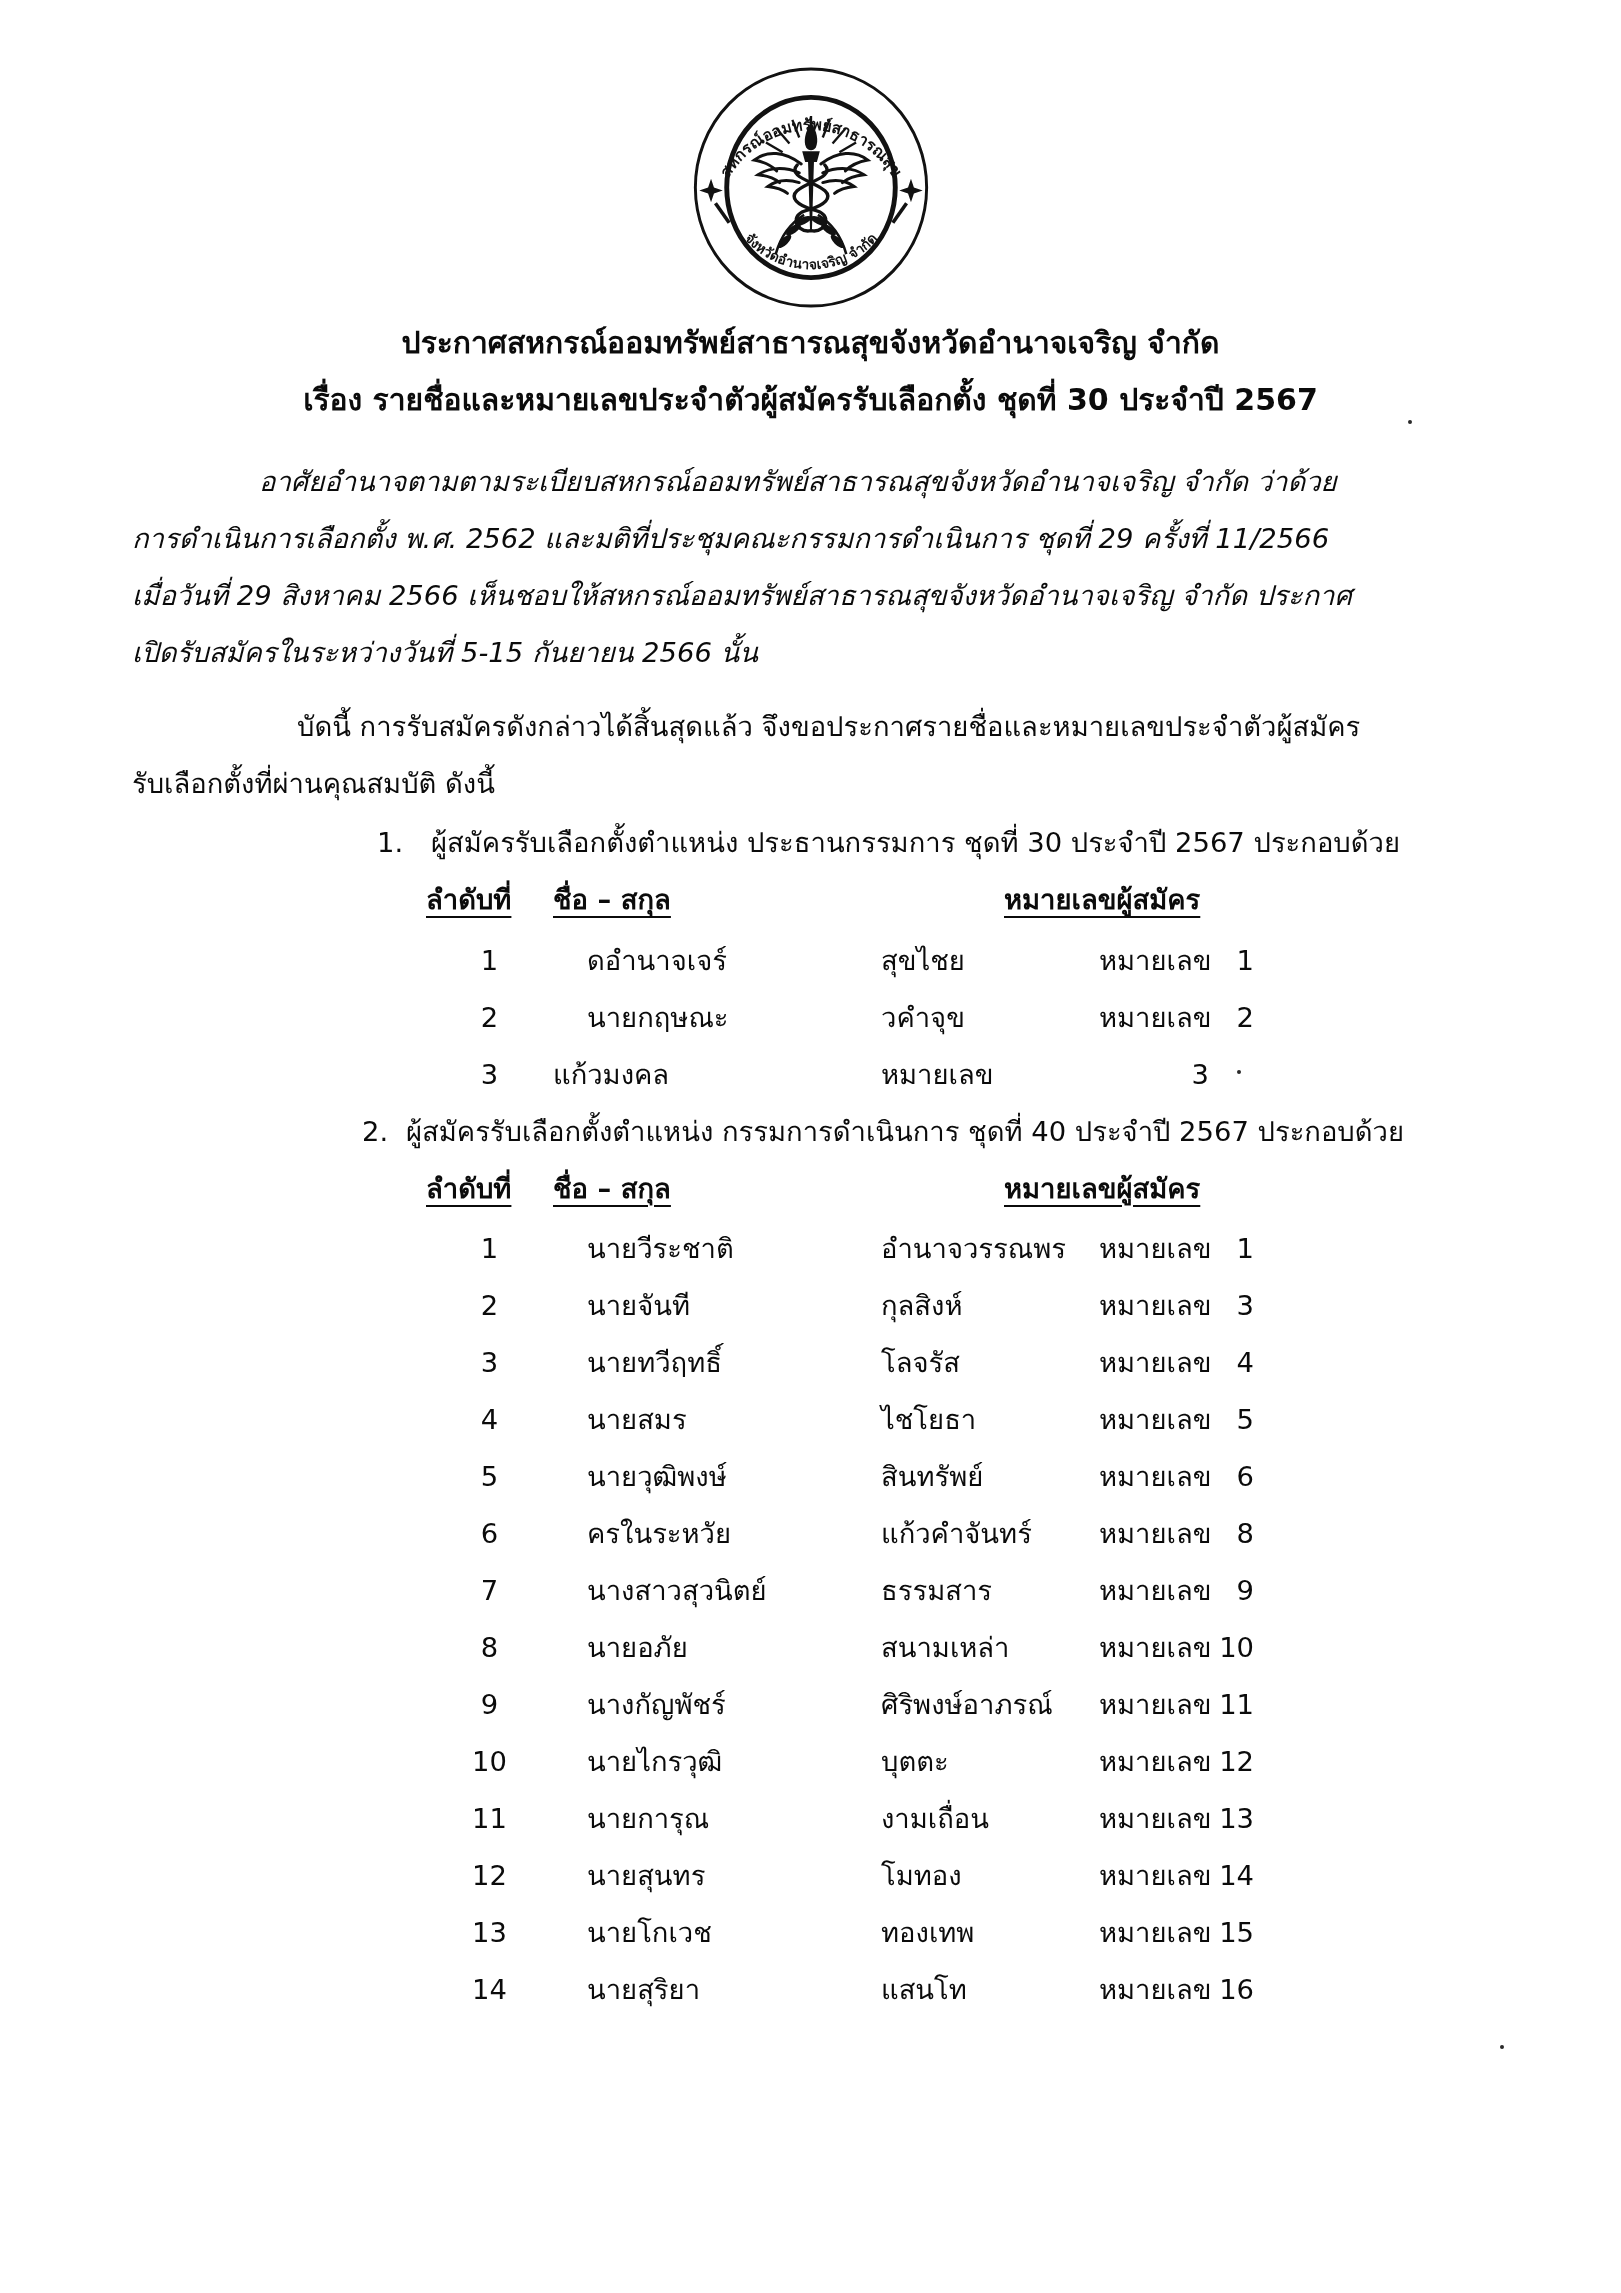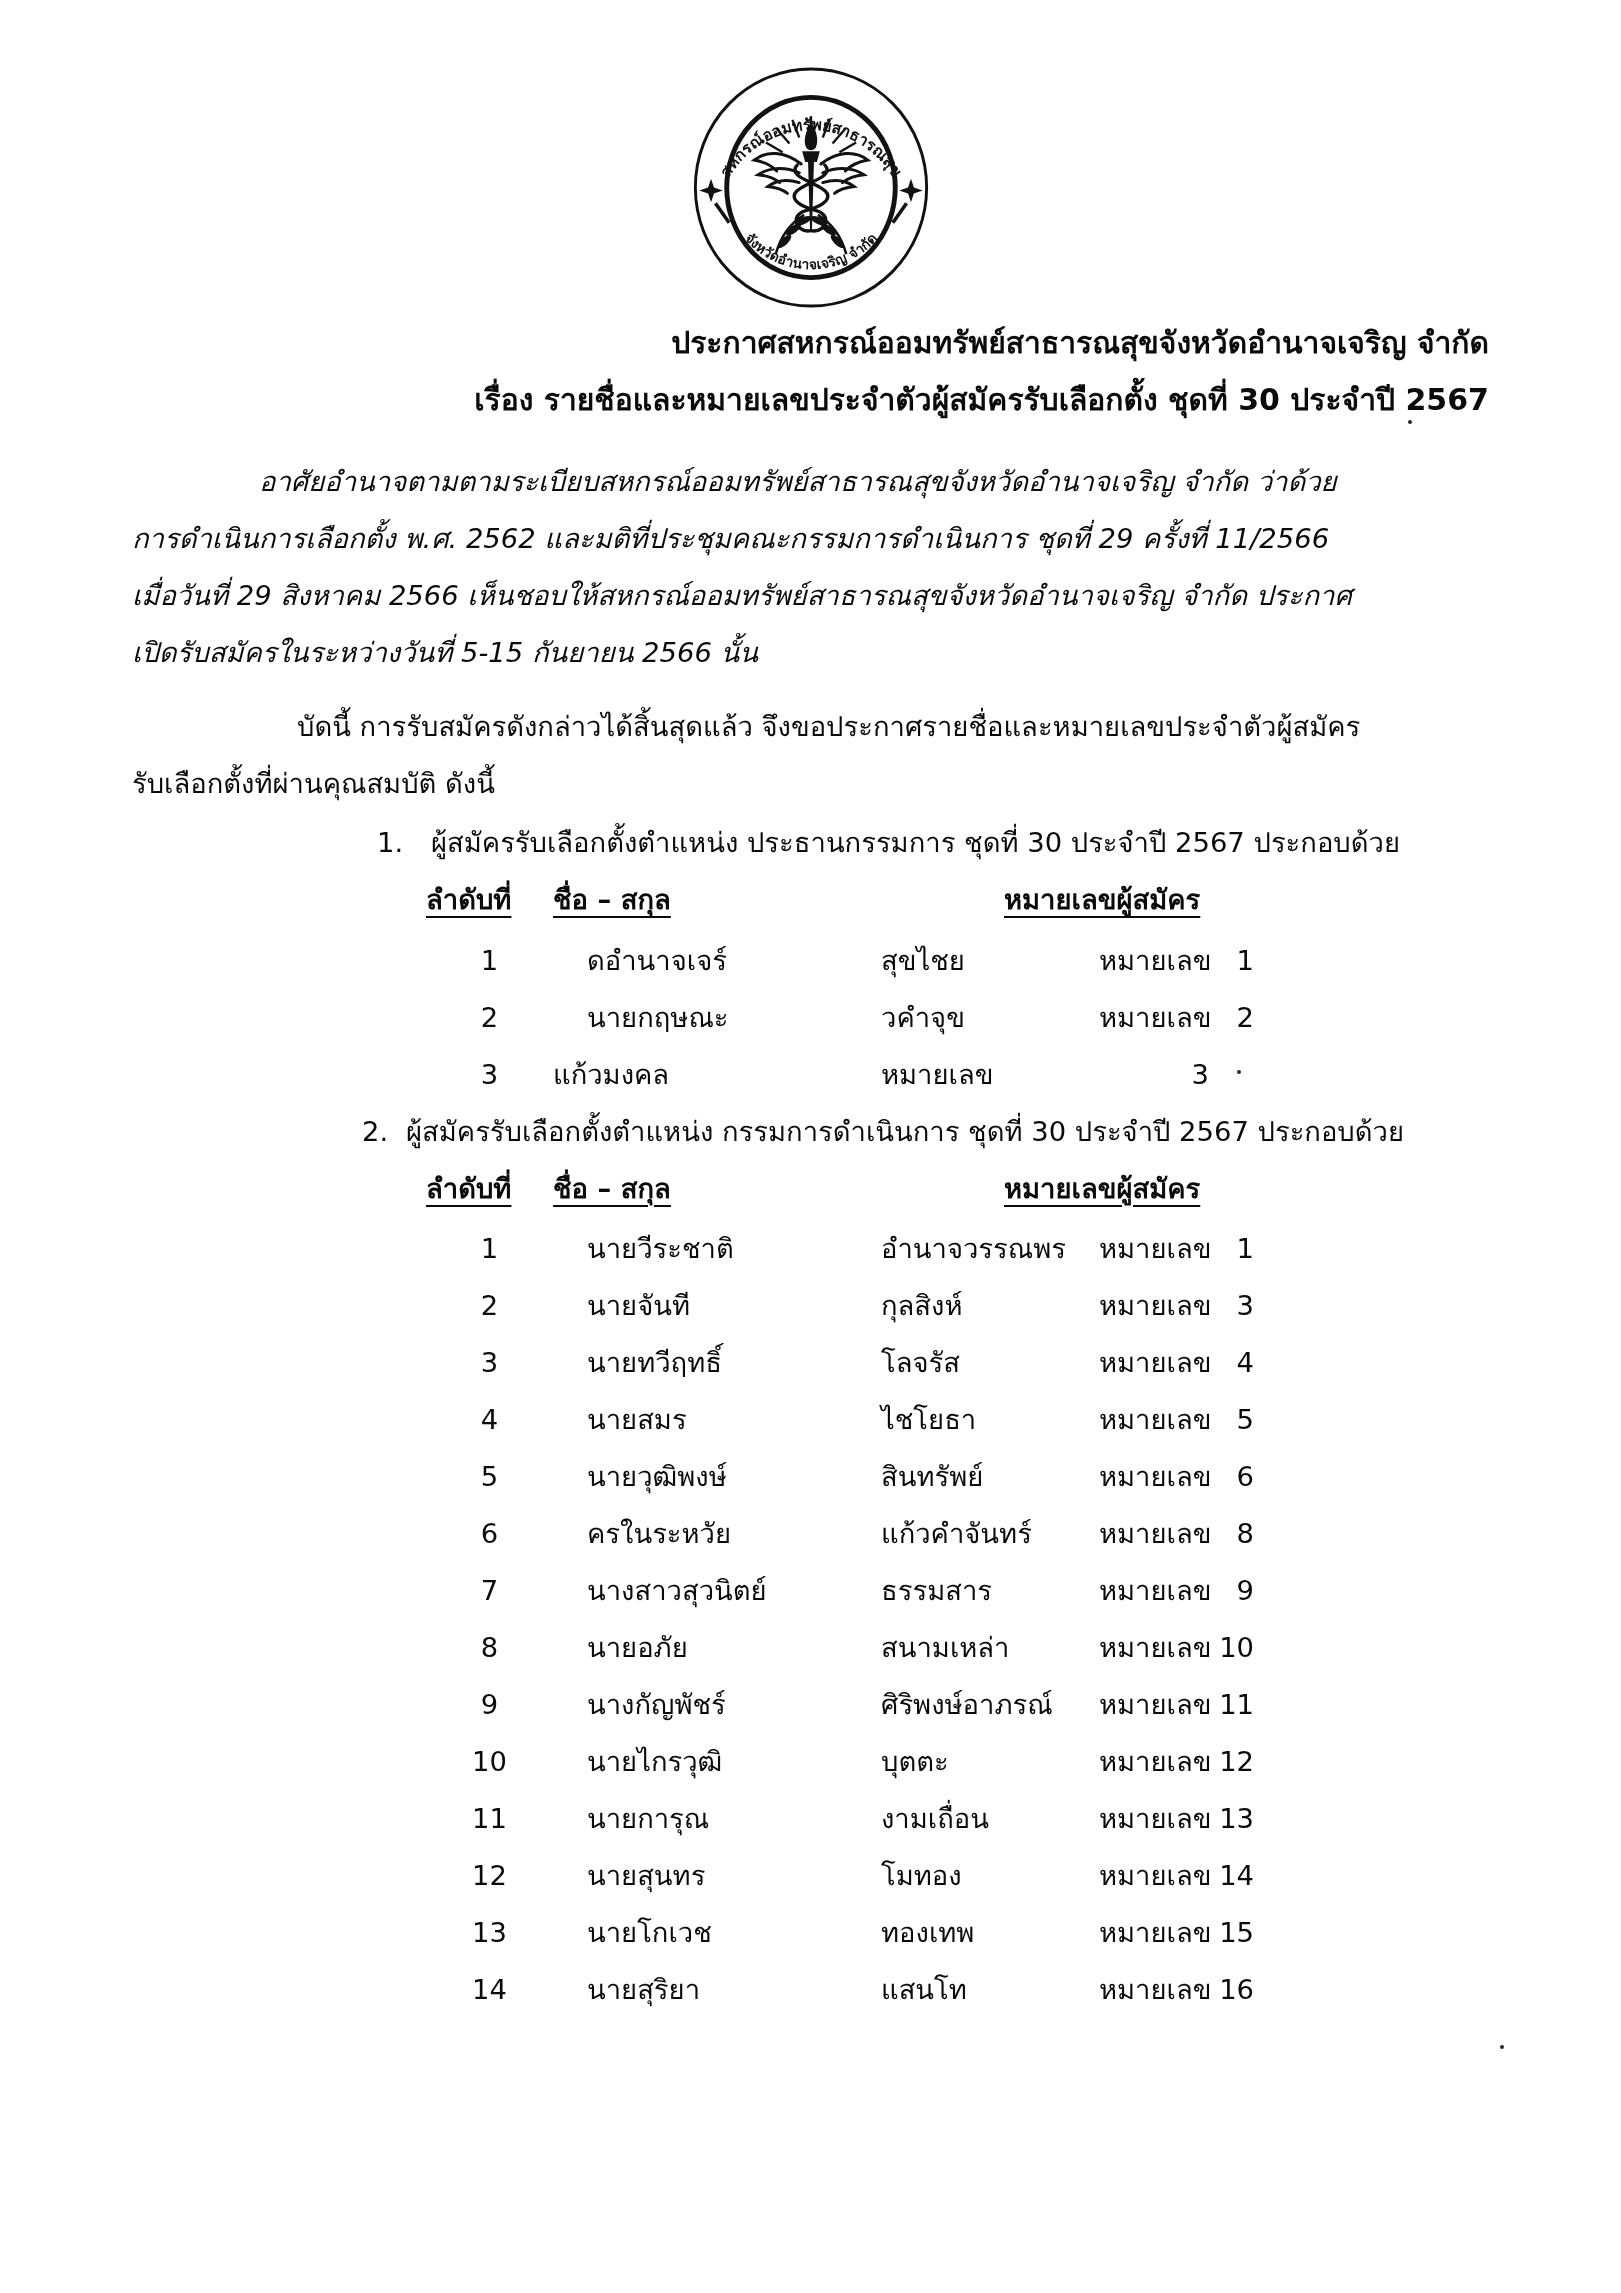--- a/index.html
+++ b/index.html
@@ -2,21 +2,21 @@
 <html><head>
 <meta charset="utf-8">
 <style>
   html,body{margin:0;padding:0;background:#888;}
   .page{
     position:relative;width:1621px;height:2294px;background:#ffffff;
     font-family:"DejaVu Sans",sans-serif;color:#0b0b0b;overflow:hidden;margin:0 auto;
   }
   .logo{position:absolute;top:65px;left:50%;transform:translateX(-50%);}
   .content{position:absolute;top:314px;left:132px;width:1357px;font-size:27.4px;line-height:57px;}
-  .title-line{text-align:right;font-weight:bold;font-size:30px;white-space:nowrap;}
+  .title-line{text-align:center;font-weight:bold;font-size:30px;white-space:nowrap;}
   .line{white-space:nowrap;}
   .p1{margin-top:24.5px;font-style:italic;}
   .p1 .line.first{padding-left:127px;}
   .p2{margin-top:17.6px;}
   .p2 .line.first{padding-left:165px;}
   .item{white-space:nowrap;}
   .item .inum{display:inline-block;}
   .item1{padding-left:245px;margin-top:2px;}
   .item1 .inum{width:54px;}
   .item2{padding-left:230px;}
@@ -149,21 +149,21 @@
         <div class="trow">
           <div class="cell c-sp"></div>
           <div class="cell c-no">3</div>
           <div class="cell c-last">แก้วมงคล</div>
           <div class="cell c-label">หมายเลข</div>
           <div class="cell c-num">3</div>
         </div>
       </div>
 
     <div class="item item2">
-      <span class="inum">2.</span><span>ผู้สมัครรับเลือกตั้งตำแหน่ง กรรมการดำเนินการ ชุดที่ 30 ประจำปี 2567 ประกอบด้วย</span>
+      <span class="inum">2.</span><span>ผู้สมัครรับเลือกตั้งตำแหน่ง กรรมการดำเนินการ ชุดที่ 40 ประจำปี 2567 ประกอบด้วย</span>
     </div>
 
     <div class="thead">
       <div class="hc"></div>
       <div class="hc"><span>ลำดับที่</span></div>
       <div class="hc"><span>ชื่อ – สกุล</span></div>
       <div class="hc"><span>หมายเลขผู้สมัคร</span></div>
     </div>
     <div class="tbody2">
         <div class="trow">

